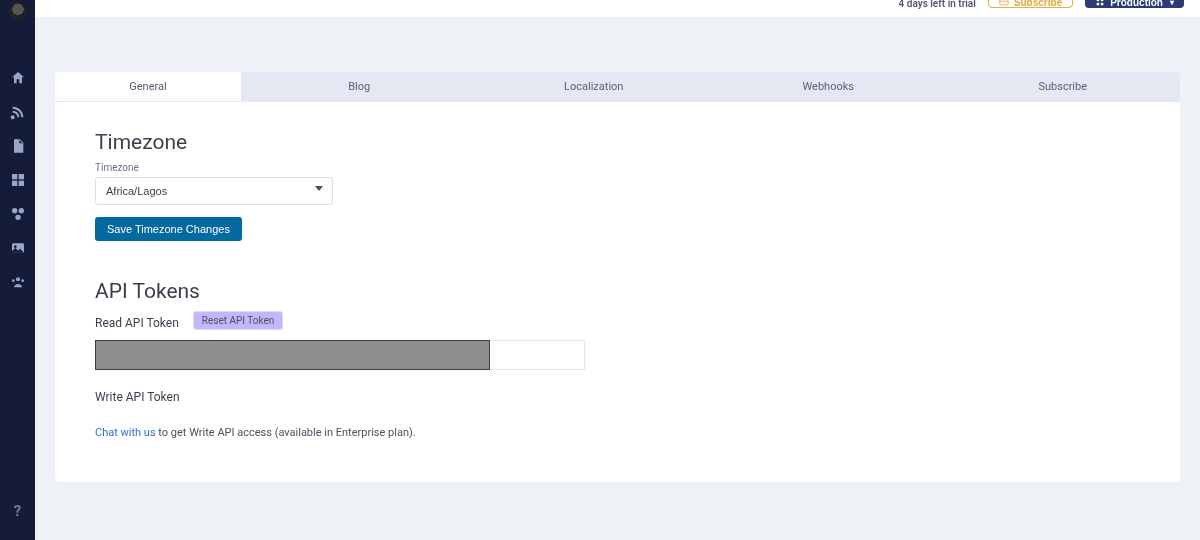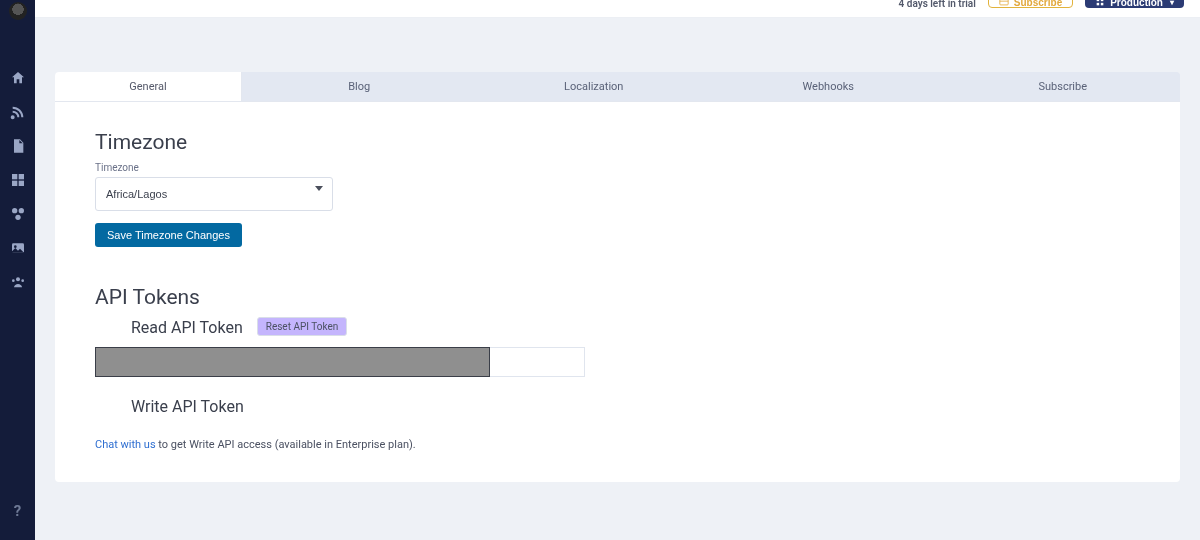--- a/index.html
+++ b/index.html
@@ -138,21 +138,21 @@
       color:#3a3f4c;
       margin-bottom: 8px;
     }
     .field-label {
       font-size:10px;
       color:#6a7188;
       margin-bottom:4px;
     }
     .select {
       width: 238px;
-      height: 34px;
+      height: 28px;
       border:1px solid #d9dee8;
       border-radius:3px;
       background:#fff;
       font-size:11px;
       padding: 0 22px 0 10px;
       color:#3a3f4c;
       appearance:none;
       position:relative;
     }
     .select-wrap {
@@ -174,27 +174,26 @@
       color:#fff;
       border:none;
       border-radius:3px;
       font-size:11px;
       font-weight:500;
       padding: 6px 12px;
       cursor:pointer;
     }
     .divider { height: 38px; }
     .subheading {
-      font-size:16px;
+      font-size:12px;
       font-weight:400;
       color:#3a3f4c;
       display:inline-block;
       margin-right:10px;
       margin-bottom:10px;
-      margin-left:36px;
     }
     .reset {
       display:inline-block;
       border:1px solid #d9dee8;
       border-radius:3px;
       font-size:10px;
       color:#4b5162;
       padding:3px 8px;
       vertical-align:3px;
       cursor:pointer;

